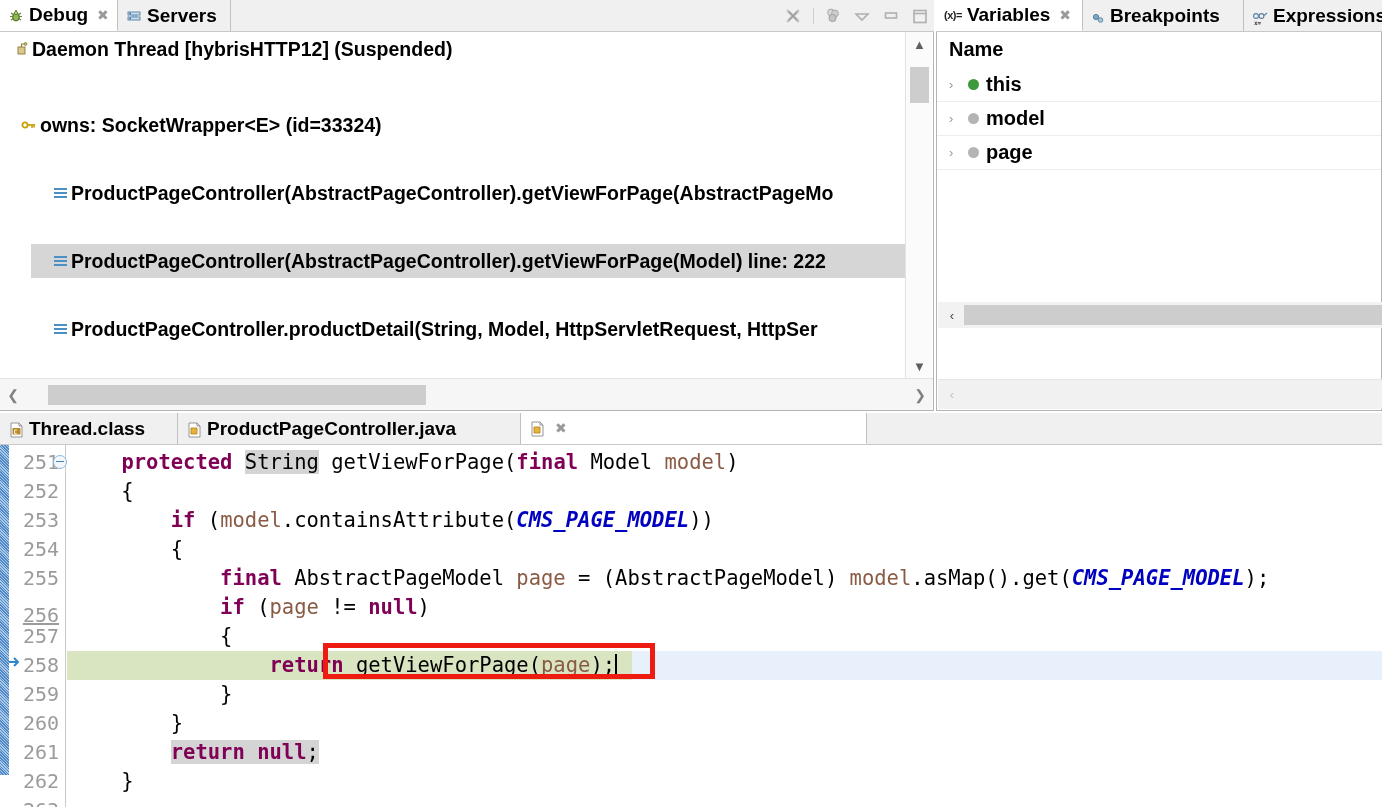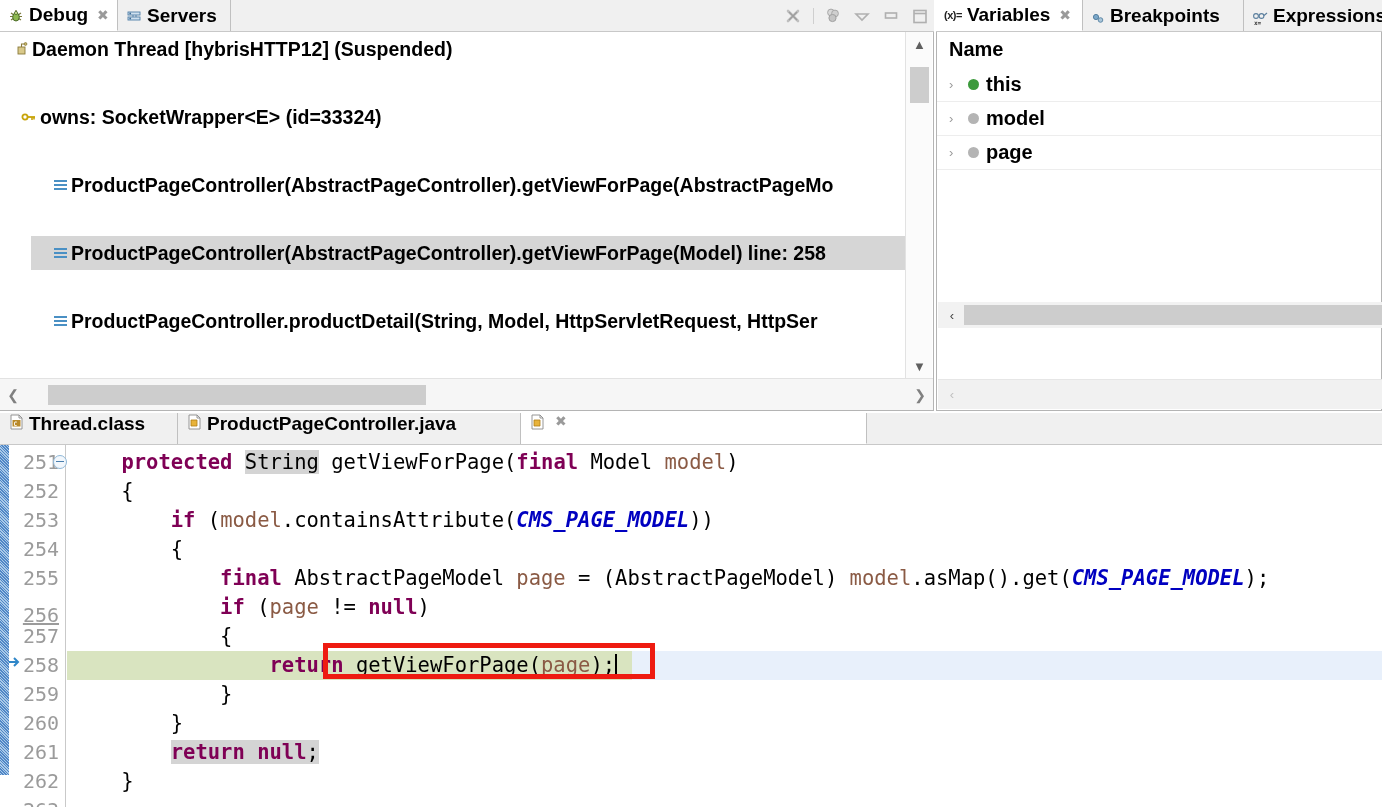--- a/index.html
+++ b/index.html
@@ -75,21 +75,21 @@
   .tree-row {
     position:relative; height:34px;
     display:flex; align-items:center;
     font-size:19.5px; font-weight:bold; color:#000000;
     white-space:nowrap;
     padding-left:10px;
     cursor:default;
   }
   .tree-row.selected { background:#d6d6d6; }
   .tree-row .row-icon { width:22px; flex:0 0 22px; display:flex; align-items:center; justify-content:center; }
-  .tree-row.indent1 { padding-left:18px; }
+  .tree-row.indent1 { padding-left:18px;margin-top:8px; }
   .tree-row.indent2 { padding-left:18px;margin-left:31px; }
 
   .frame-icon {
     width:13px; height:13px; position:relative;
   }
   .frame-icon i {
     position:absolute; left:0; width:13px; height:2px; background:#4a90c4; display:block;
   }
   .frame-icon i:nth-child(1){ top:1px; }
   .frame-icon i:nth-child(2){ top:5px; }
@@ -175,21 +175,21 @@
     position:absolute; left:4px; top:4px; width:20px; height:20px;
     display:flex; align-items:center; justify-content:center;
     color:#c0c0c0; font-size:13px;
   }
 
   
   .editor { position:absolute; left:0; top:413px; width:1382px; height:394px; background:#ffffff; }
   .etabbar { position:relative; height:32px; background:#f0f0f0; border-bottom:1px solid #c8c8c8; }
   .etab {
     position:absolute; top:0; height:31px;
-    display:flex; align-items:flex-start; gap:5px; padding:0 9px;
+    display:flex; align-items:center; gap:5px; padding:0 9px;
     font-size:19px; font-weight:bold; color:#000;
     white-space:nowrap; border-right:1px solid #c0c0c0; cursor:default;
   }
   .etab.inactive { background:#f0f0f0; }
   .etab.active { background:#ffffff; border-bottom:1px solid #ffffff; }
   .etab .tab-close { font-size:14px; color:#9a9a9a; font-weight:normal; margin-left:5px; }
   .ic-class { width:15px; height:16px; }
   .ic-java { width:15px; height:16px; }
 
   
@@ -351,21 +351,21 @@
           </div>
 
           <div class="tree-row indent2 selected" style="top:102px;">
             <span class="row-icon">
               <span class="frame-icon">
                   <i></i>
                   <i></i>
                   <i></i>
                 </span>
             </span>
-            <span>ProductPageController(AbstractPageController).getViewForPage(Model) line: 258</span>
+            <span>ProductPageController(AbstractPageController).getViewForPage(Model) line: 222</span>
           </div>
 
           <div class="tree-row indent2" style="top:136px;">
             <span class="row-icon">
               <span class="frame-icon">
                   <i></i>
                   <i></i>
                   <i></i>
                 </span>
             </span>

